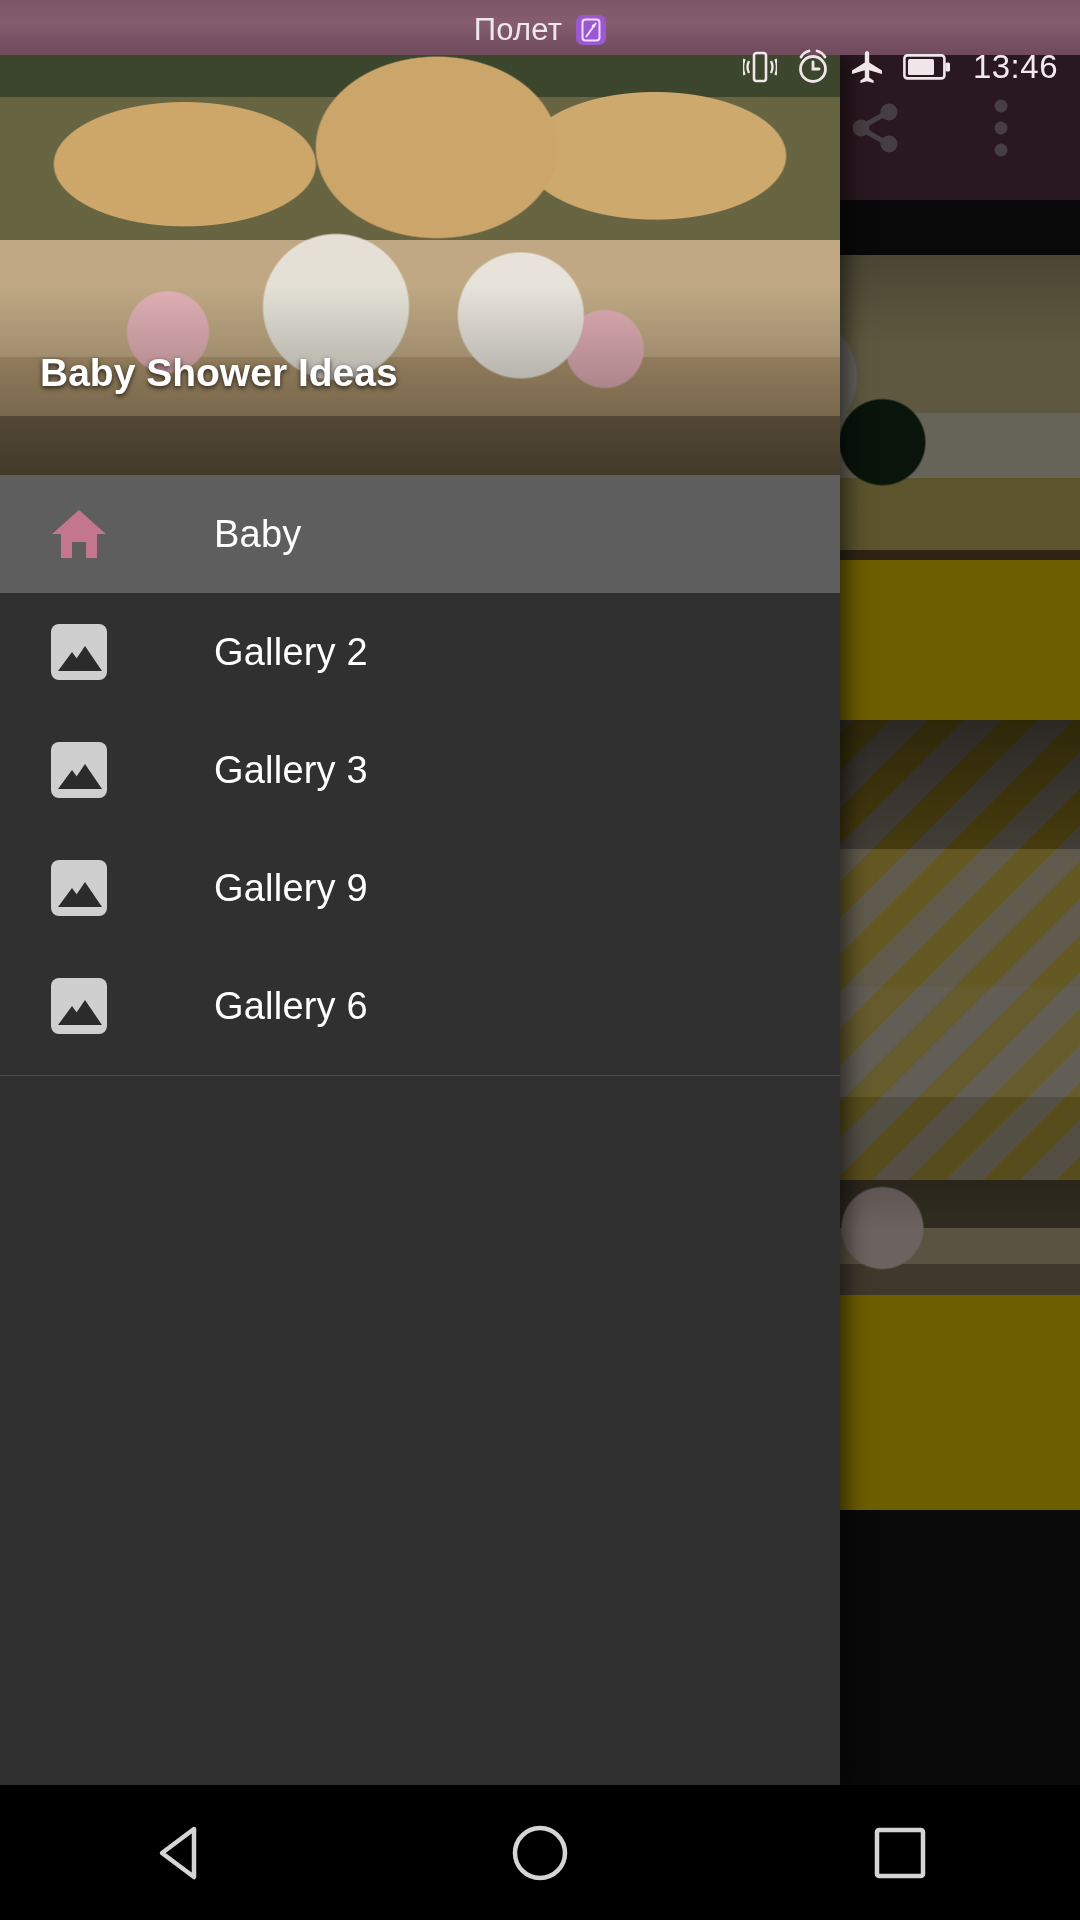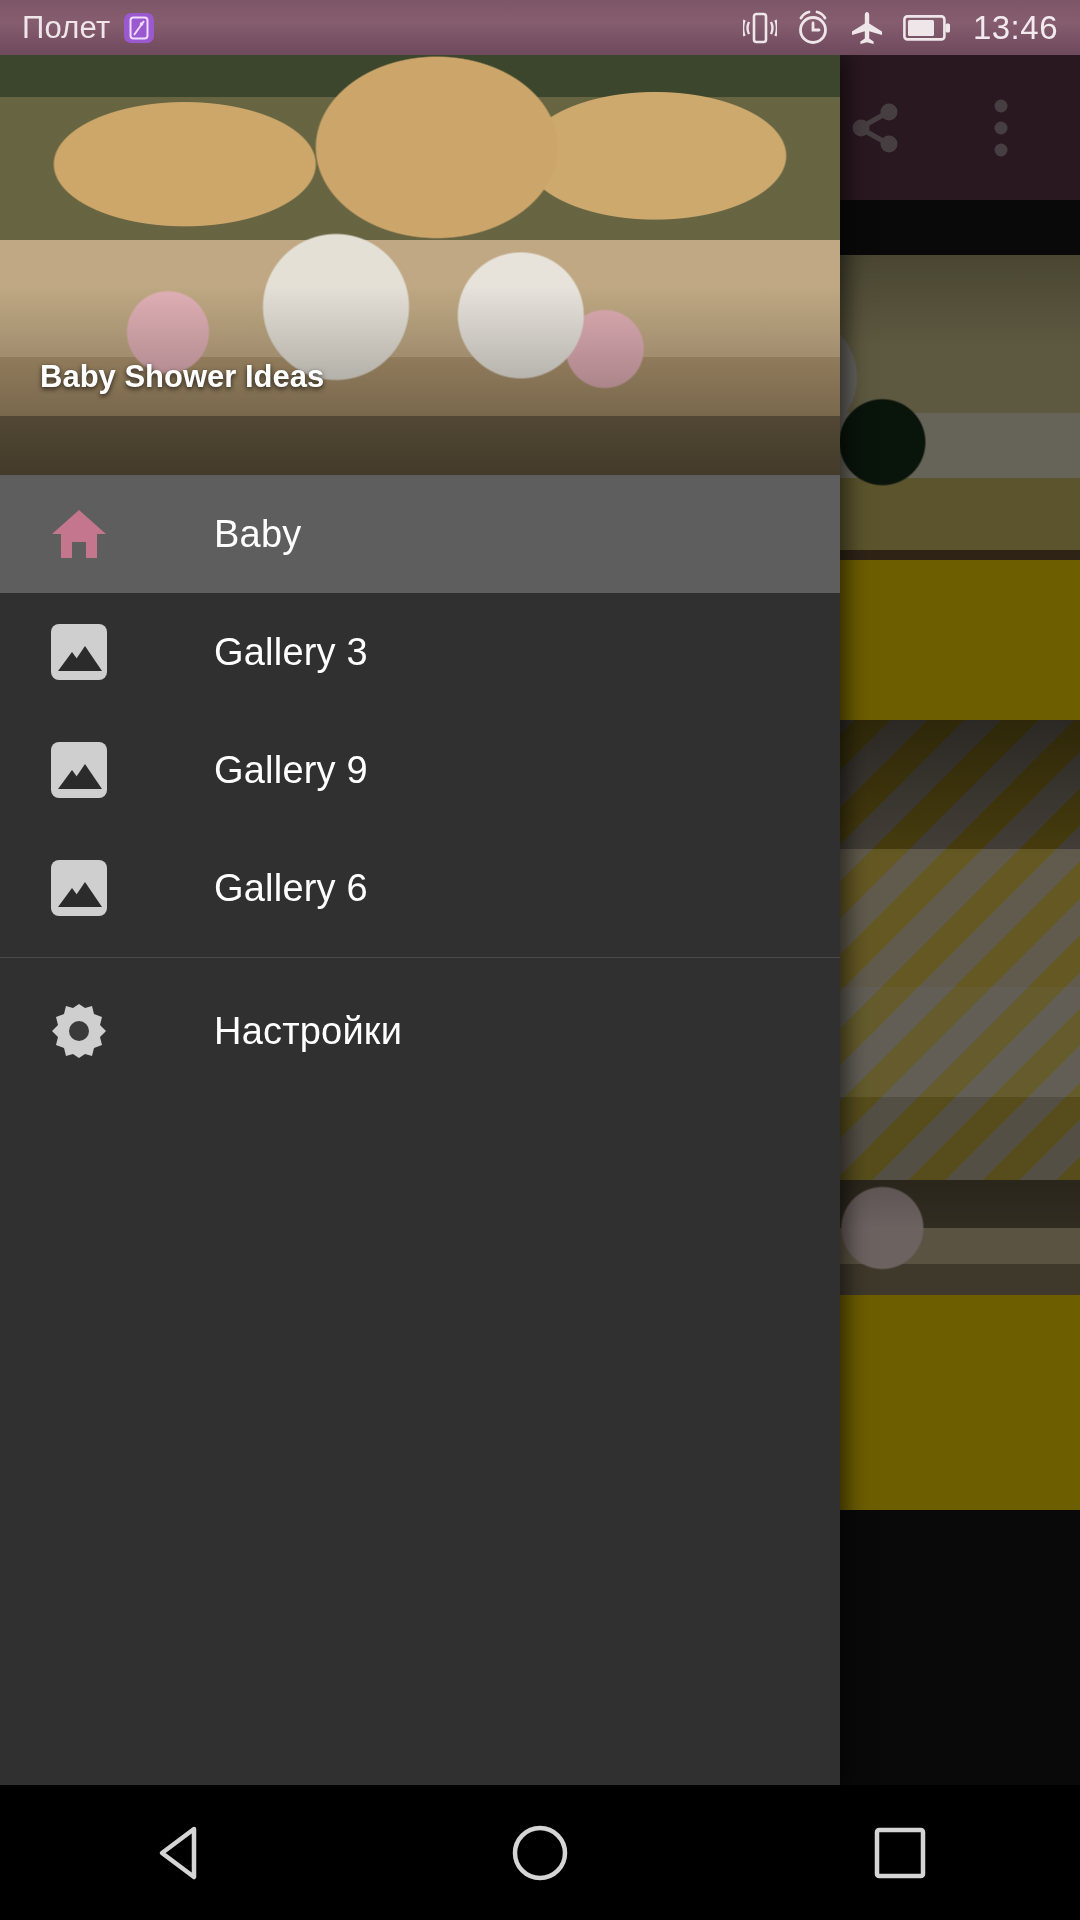--- a/index.html
+++ b/index.html
@@ -5,21 +5,21 @@
   * { margin:0; padding:0; box-sizing:border-box; }
   html,body { width:1080px; height:1920px; background:#000; overflow:hidden; }
   body { font-family:"Liberation Sans", sans-serif; -webkit-font-smoothing:antialiased; }
 
   #screen { position:relative; width:1080px; height:1920px; overflow:hidden; background:#111; }
 
   
   #statusbar{
     position:absolute; top:0; left:0; width:1080px; height:55px;
     background:linear-gradient(180deg,#7d5668 0%, #855d6f 40%, #6e4a5c 100%);
-    display:flex; align-items:center; padding:0 22px; z-index:60;
+    display:flex; align-items:center; padding:12px 22px; z-index:60;flex-direction:column;
   }
   #sb-left{ display:flex; align-items:center; gap:14px; }
   #sb-carrier{ color:#efe6ea; font-size:31px; letter-spacing:.2px; }
   #sb-app-badge{ width:30px;height:30px;border-radius:7px;background:#9b59d0;
       display:flex;align-items:center;justify-content:center; }
   #sb-right{ margin-left:auto; display:flex; align-items:center; gap:18px; }
   .sb-ico{ display:flex; align-items:center; justify-content:center; }
   #sb-clock{ color:#f2eaee; font-size:33px; margin-left:4px; letter-spacing:.5px; }
 
   
@@ -82,21 +82,21 @@
       radial-gradient(ellipse at 52% 22%, #d6ae70 0 120px, rgba(214,174,112,0) 122px),
       radial-gradient(ellipse at 78% 24%, #d9b274 0 130px, rgba(217,178,116,0) 132px),
       radial-gradient(circle at 40% 60%, #f0ece2 0 72px, rgba(240,236,226,0) 74px),
       radial-gradient(circle at 62% 62%, #f3efe7 0 62px, rgba(243,239,231,0) 64px),
       radial-gradient(circle at 20% 66%, #ecb9bf 0 40px, rgba(236,185,191,0) 42px),
       radial-gradient(circle at 72% 70%, #eab6bd 0 38px, rgba(234,182,189,0) 40px),
       linear-gradient(180deg,#3f4a2e 0 10%, #6d6a45 10% 44%, #c9b18a 44% 72%, #b49a72 72% 86%, #7a6a4d 86% 100%);
   }
   #drawer-title{
     position:absolute; left:40px; bottom:80px;
-    color:#fff; font-size:31px; font-weight:bold;
+    color:#fff; font-size:39px; font-weight:bold;
     text-shadow:0 2px 5px rgba(0,0,0,.75);
   }
 
   #drawer-list{ width:840px; }
   .nav-item{
     display:flex; align-items:center; height:118px; padding-left:48px;
     cursor:pointer; user-select:none;
   }
   .nav-item.active{ background:#5e5e5e; }
   .nav-ico{ width:62px; height:62px; display:flex; align-items:center; justify-content:center; flex:0 0 62px; }
@@ -223,20 +223,26 @@
       <div class="nav-item active">
         <span class="nav-ico">
           <svg width="62" height="62" viewBox="0 0 62 62">
             <path d="M31 7 L58 31 H49 V55 H38 V39 H24 V55 H13 V31 H4 Z" fill="#c4768f"></path>
           </svg>
         </span>
         <span class="nav-label">Baby</span>
       </div>
 
 
+      <div class="nav-item">
+        <span class="nav-ico">
+            <span class="imgico"></span>
+          </span>
+        <span class="nav-label">Gallery 2</span>
+      </div>
 
       <div class="nav-item">
         <span class="nav-ico">
             <span class="imgico"></span>
           </span>
         <span class="nav-label">Gallery 3</span>
       </div>
 
 
       <div class="nav-item">
@@ -249,29 +255,20 @@
       <div class="nav-item">
         <span class="nav-ico">
             <span class="imgico"></span>
           </span>
         <span class="nav-label">Gallery 6</span>
       </div>
 
 
       <div class="nav-divider"></div>
 
-      <div class="nav-item" style="margin-top:14px;">
-        <span class="nav-ico">
-          <svg width="62" height="62" viewBox="0 0 62 62">
-            <path d="M31 4 L37 8 L44 6 L46 14 L54 17 L52 25 L58 31 L52 37 L54 45 L46 48 L44 56 L37 54 L31 58 L25 54 L18 56 L16 48 L8 45 L10 37 L4 31 L10 25 L8 17 L16 14 L18 6 L25 8 Z" fill="#cfcfcf"></path>
-            <circle cx="31" cy="31" r="10" fill="#3a3a3a"></circle>
-          </svg>
-        </span>
-        <span class="nav-label">Настройки</span>
-      </div>
 
     </div>
   </div>
 
   <div id="navbar">
     <div class="navbtn">
       <svg width="52" height="58" viewBox="0 0 52 58">
         <path d="M40 5 L8 29 L40 53 Z" fill="none" stroke="#d5d5d5" stroke-width="4.5" stroke-linejoin="round"></path>
       </svg>
     </div>

